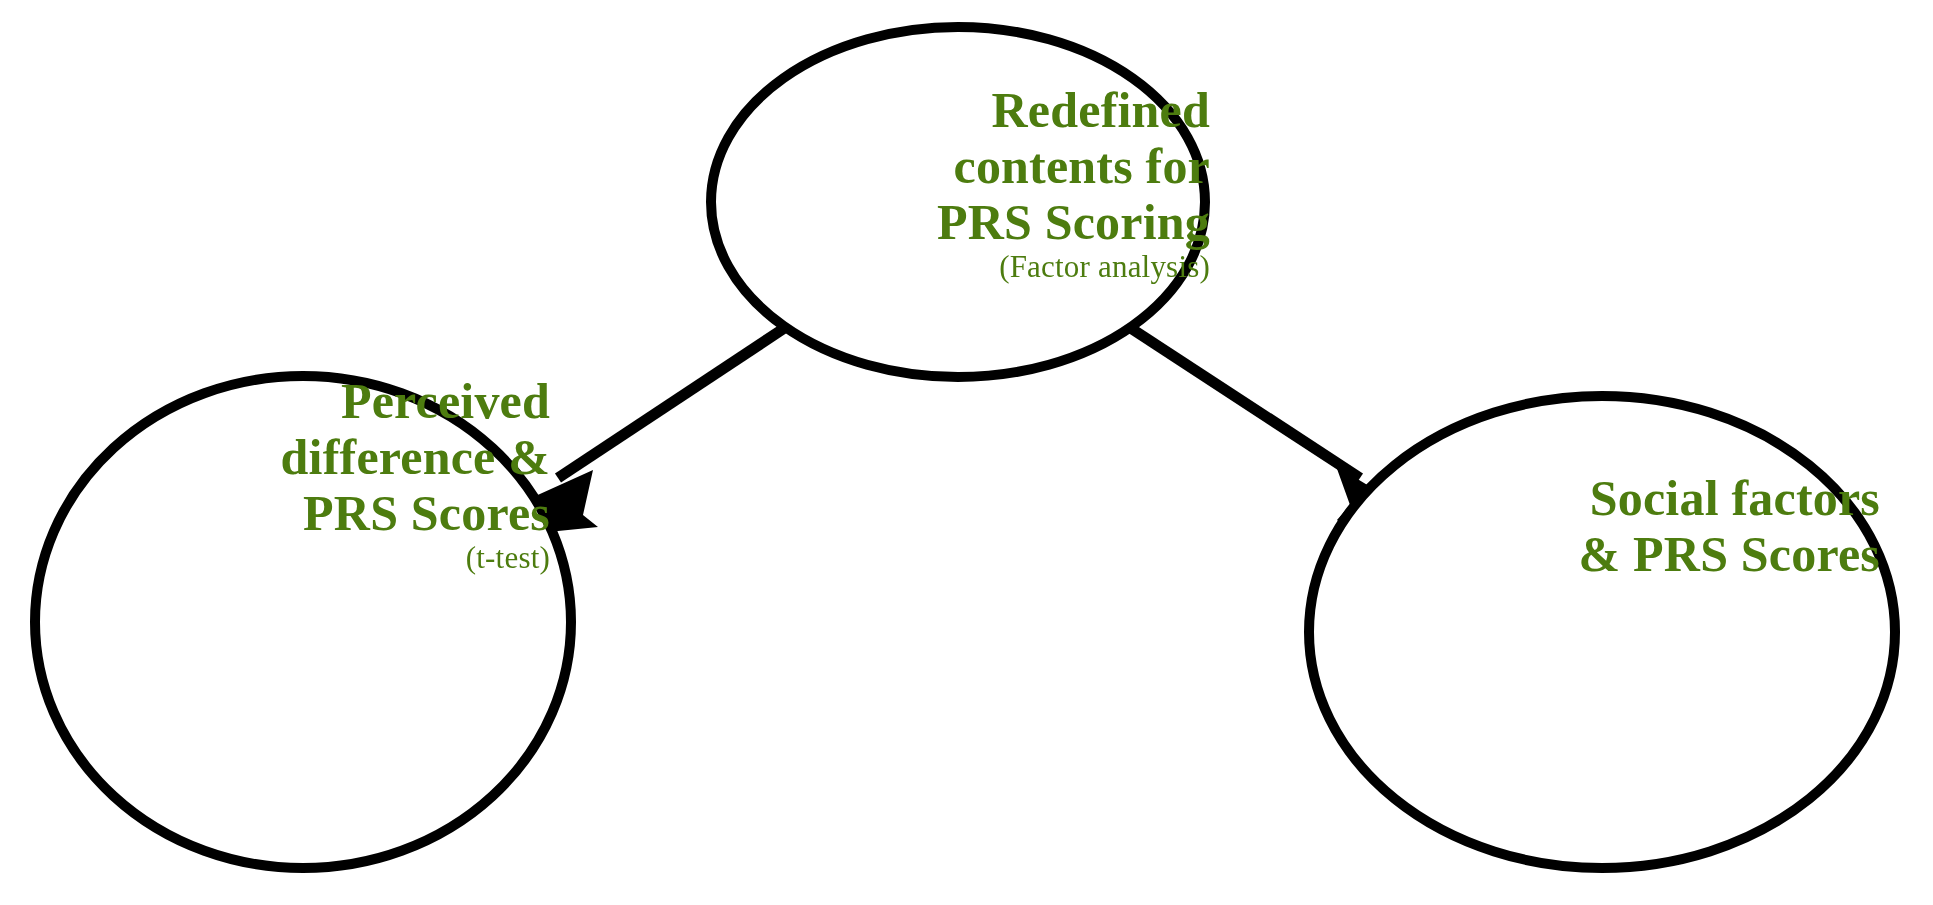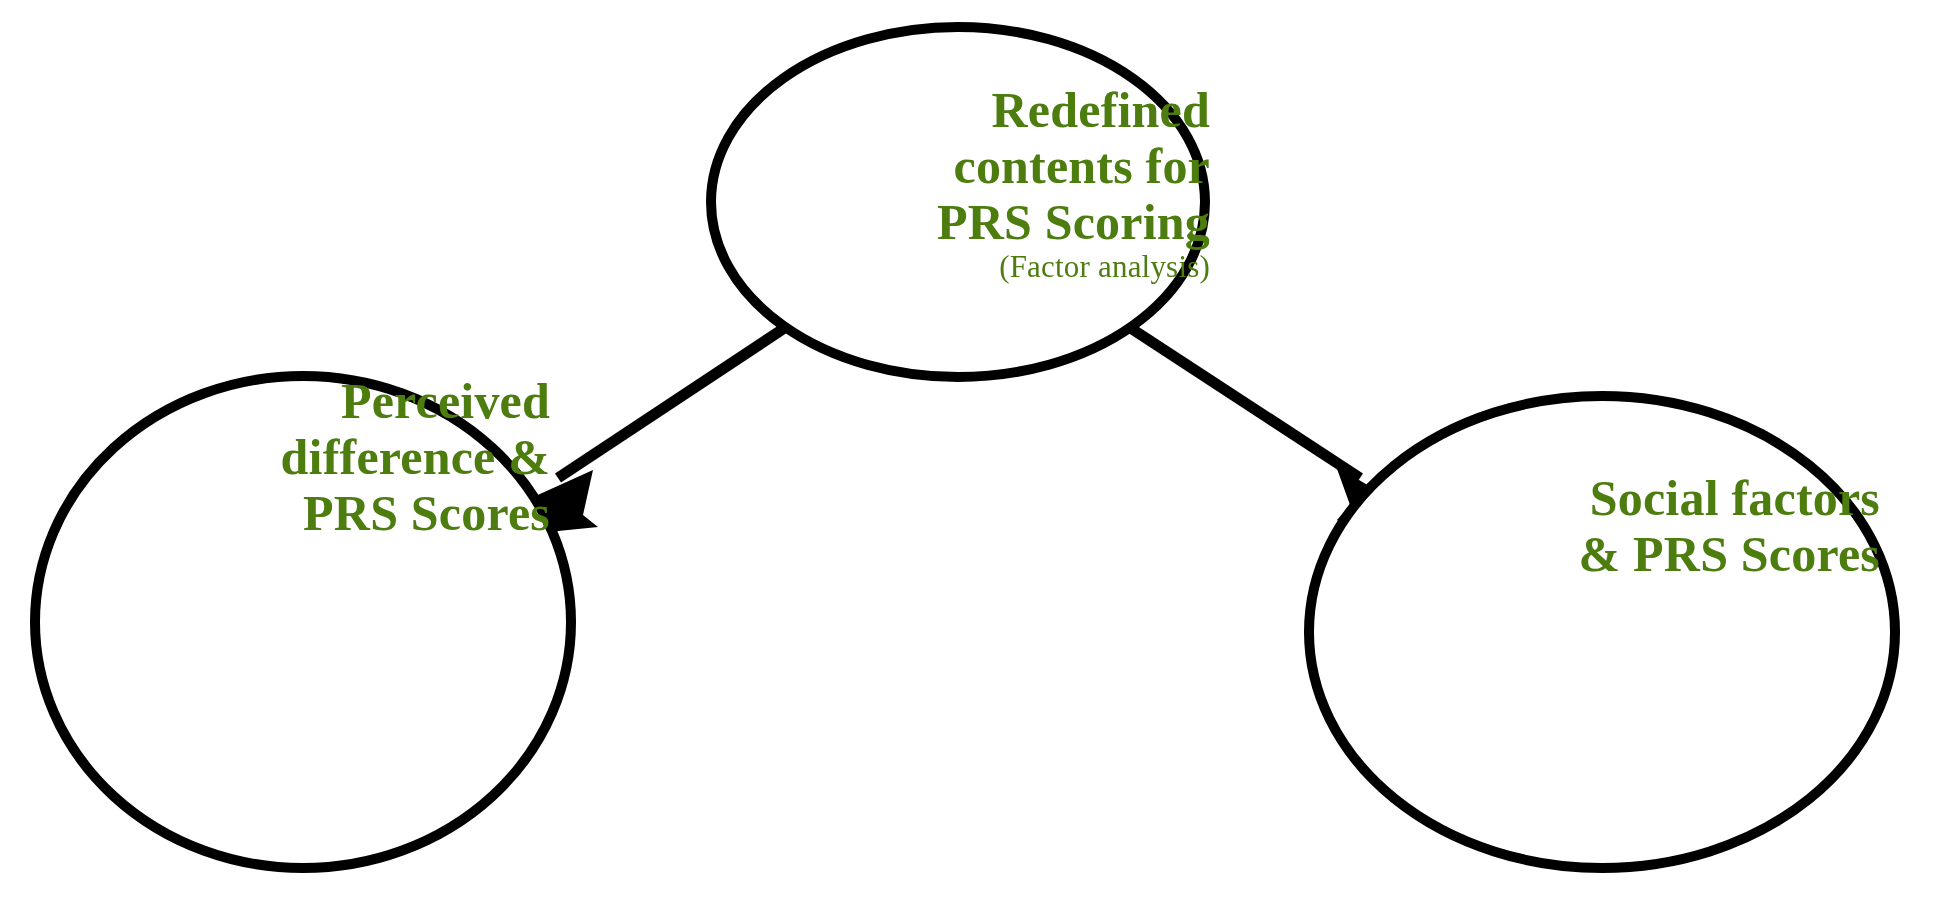--- a/index.html
+++ b/index.html
@@ -109,20 +109,21 @@
     <span class="title-line">Redefined</span>
     <span class="title-line">contents for</span>
     <span class="title-line">PRS Scoring</span>
     <span class="method-line">(Factor analysis)</span>
   </div>
 
   <div id="node-left-text" class="node-text">
     <span class="title-line">Perceived</span>
     <span class="title-line">difference &amp;</span>
     <span class="title-line">PRS Scores</span>
+    <span class="method-line">(t-test)</span>
   </div>
 
   <div id="node-right-text" class="node-text">
     <span class="title-line">Social factors</span>
     <span class="title-line">&amp; PRS Scores</span>
   </div>
 
 </div>
 
 </body></html>

